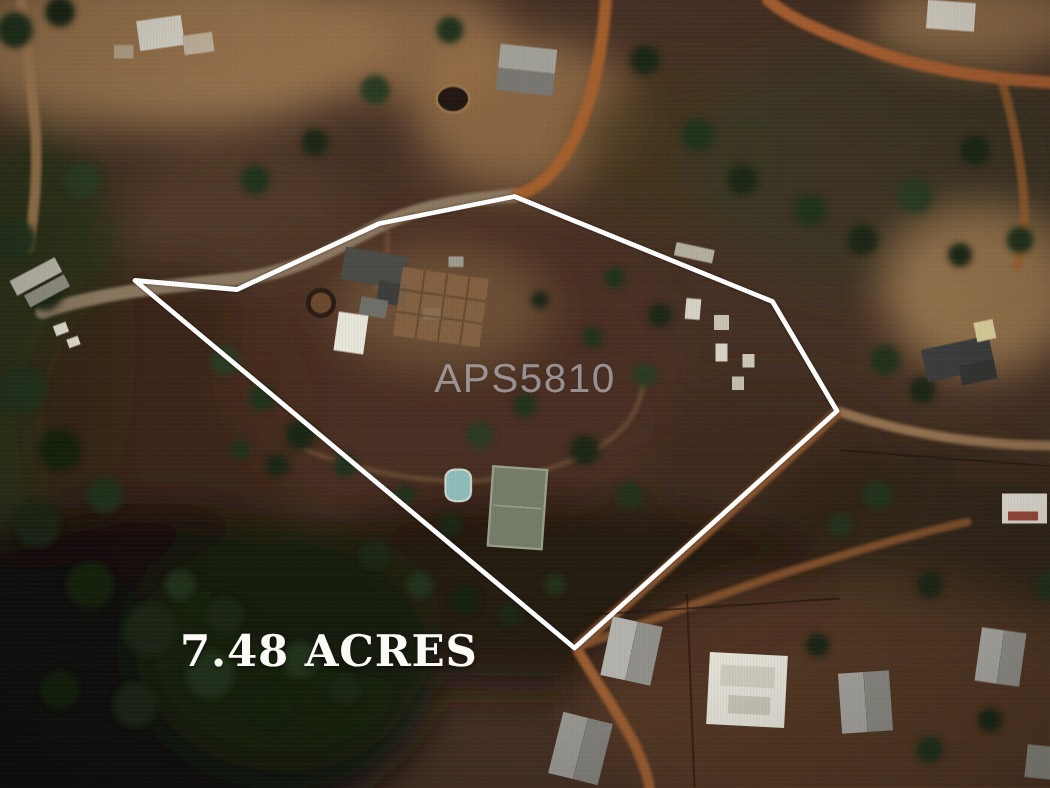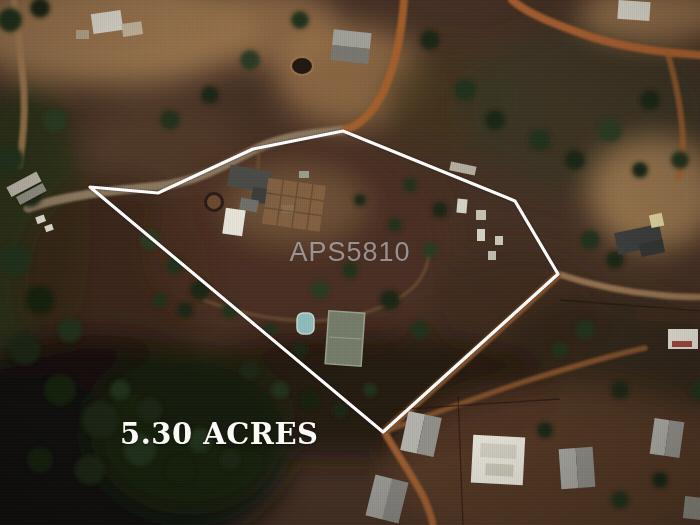--- a/index.html
+++ b/index.html
@@ -267,15 +267,15 @@
     <polygon class="boundary" points="90,187 158,193 253,149 343,131 515,201 558,274 383,432"></polygon>
   </svg>
 
   <div class="grain"></div>
   <div class="vignette"></div>
 
   <div class="watermark">
     <div>APS5810</div>
   </div>
 
-  <div class="area-label">5.30 ACRES</div>
+  <div class="area-label">7.48 ACRES</div>
 
 </div>
 
 </body></html>

